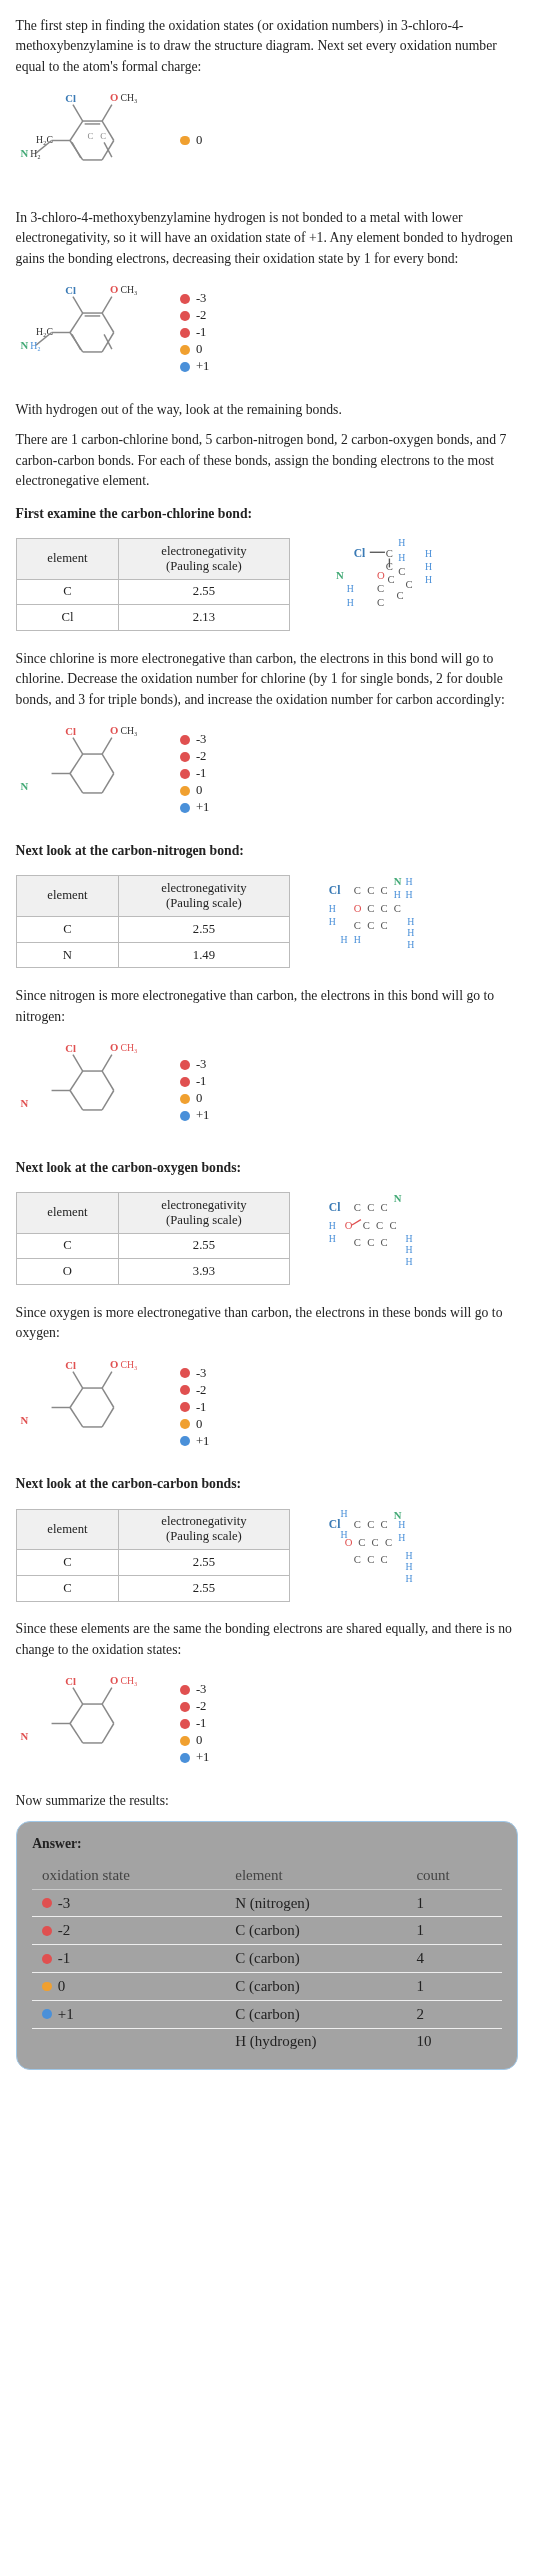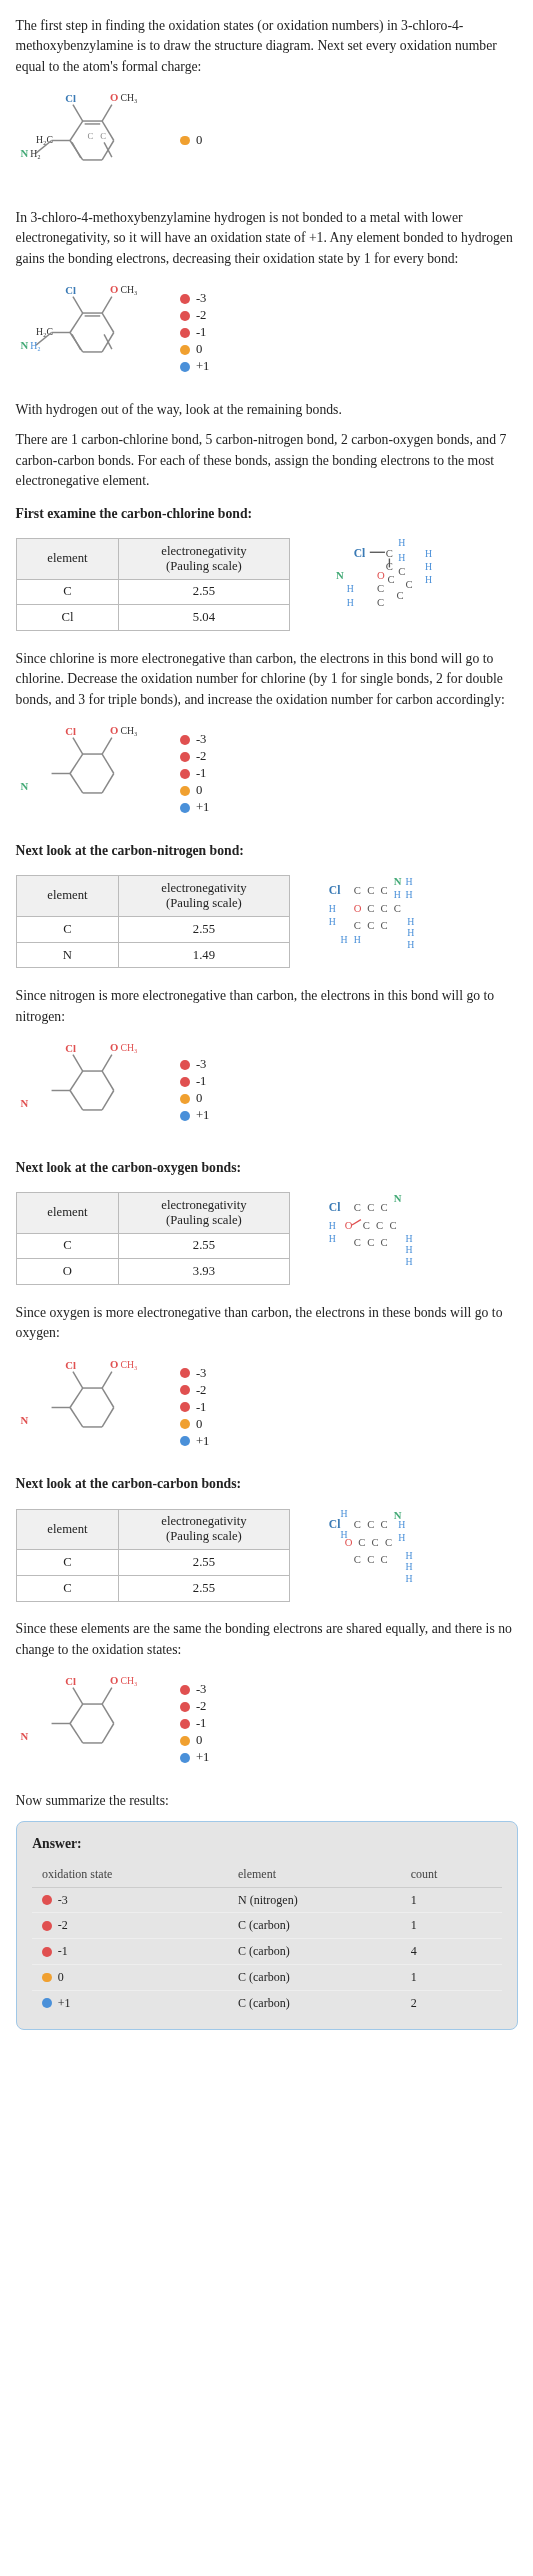--- a/index.html
+++ b/index.html
@@ -54,33 +54,33 @@
       font-weight: normal;
     }
     .bond-row {
       display: flex;
       align-items: flex-start;
       gap: 17.6px;
       margin: 5.9px 0 9.8px 0;
     }
     .answer-box {
       border: 1.5px solid #a0c8e8;
-      border-radius: 8px;
+      border-radius: 14px;
       padding: 13.7px 15.6px;
       margin-top: 7.8px;
-      background: #e5e5e5;
+      background: #a3a3a3;
     }
     .answer-box .answer-title {
       font-weight: bold;
       margin-bottom: 9.8px;
       font-size: 13.7px;
     }
     table.answer-table {
       border-collapse: collapse;
-      font-size: 12px;
+      font-size: 15px;
       width: 100%;
     }
     table.answer-table th {
       border-bottom: 1px solid #ccc;
       padding: 4.9px 9.8px;
       text-align: left;
       font-weight: normal;
       color: #444;
     }
     table.answer-table td {
@@ -204,21 +204,21 @@
         <th>electronegativity<br>(Pauling scale)</th>
       </tr>
     </thead>
     <tbody>
       <tr>
         <td>C</td>
         <td>2.55</td>
       </tr>
       <tr>
         <td>Cl</td>
-        <td>5.04</td>
+        <td>2.13</td>
       </tr>
     </tbody>
   </table>
 
   <svg width="147" height="98" viewBox="0 0 160 110" style="font-size:14px">
 
     <text x="50" y="30" fill="#3a7ab5" font-size="13" font-weight="bold">Cl</text>
     <line x1="68" y1="25" x2="85" y2="25" stroke="#555" stroke-width="1.5"></line>
     <text x="86" y="30" fill="#555" font-size="12">C</text>
 
@@ -602,16 +602,21 @@
         <td>
           <span style="display:flex;align-items:center;gap:5.9px;">
             <span class="dot" style="background:#4a90d9;display:inline-block;width:9.8px;height:9.8px;border-radius:50%;"></span>
             <span>+1</span>
           </span>
         </td>
         <td>C (carbon)</td>
         <td>2</td>
       </tr>
 
+      <tr>
+        <td></td>
+        <td>H (hydrogen)</td>
+        <td>10</td>
+      </tr>
     </tbody>
   </table>
 </div>
 
 
 </body></html>

